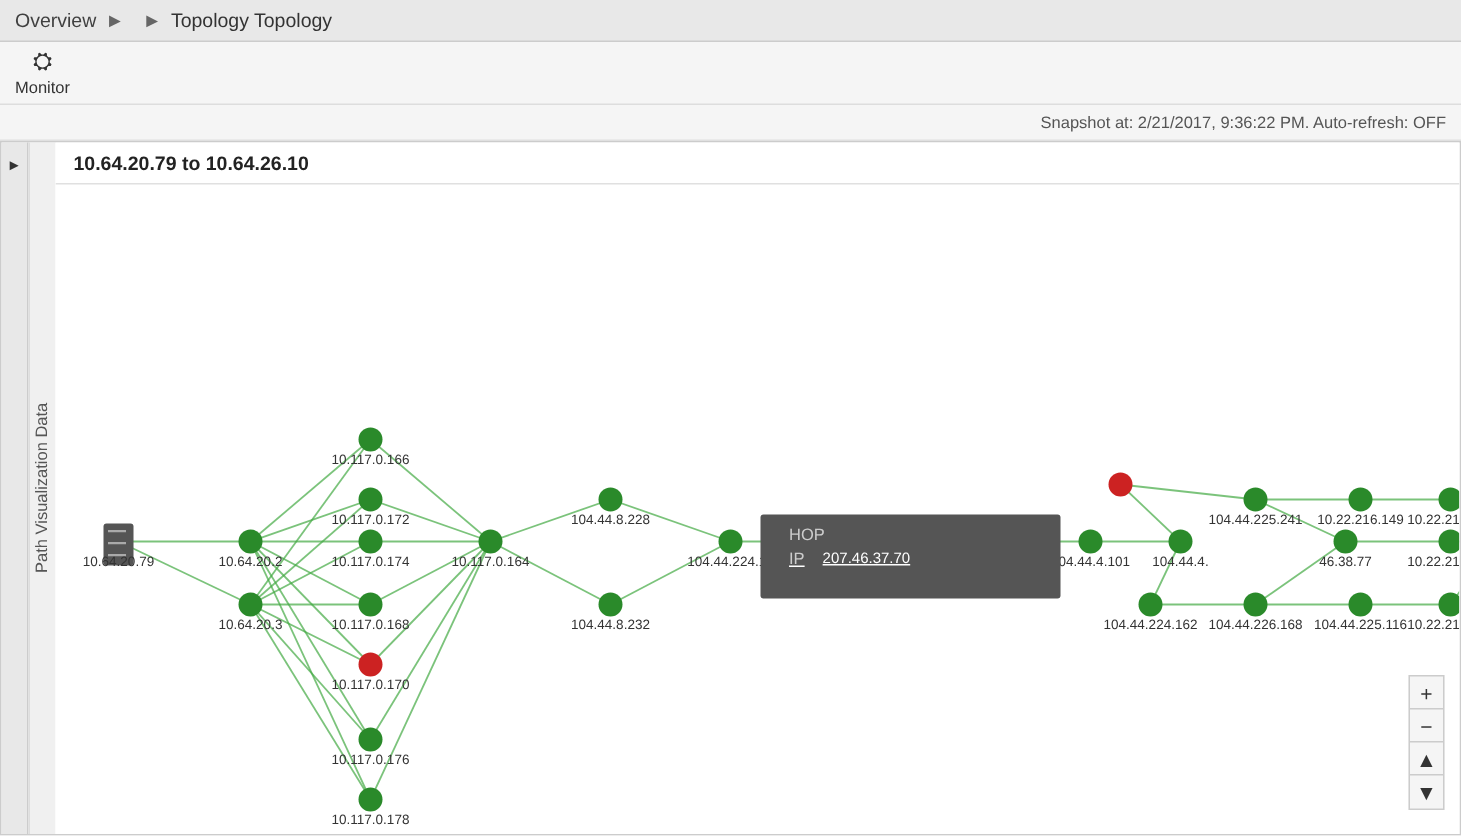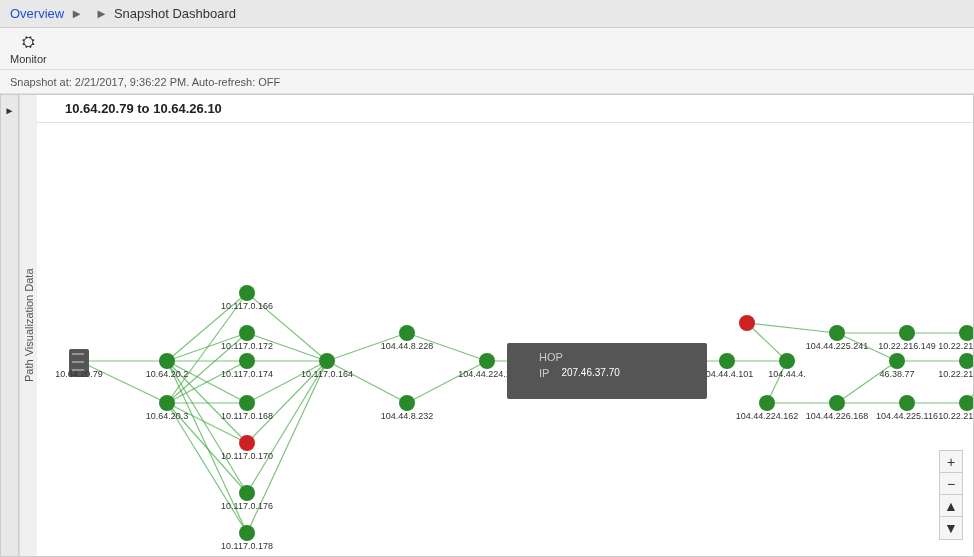--- a/index.html
+++ b/index.html
@@ -17,21 +17,21 @@
       display: flex;
       align-items: center;
       font-size: 13px;
       color: #333;
     }
     .breadcrumb-sep {
       margin: 0 6px;
       color: #666;
     }
     .breadcrumb-link {
-      color: #1d4ed8;
+      color: #404040;
       cursor: pointer;
     }
 
     .toolbar {
       background: #f5f5f5;
       border-bottom: 1px solid #ddd;
       padding: 4px 10px;
       display: flex;
       align-items: center;
       height: 42px;
@@ -51,20 +51,21 @@
 
     .snapshot-bar {
       background: #f5f5f5;
       padding: 4px 10px;
       font-size: 11px;
       color: #555;
       border-bottom: 1px solid #e0e0e0;
       height: 24px;
       display: flex;
       align-items: center;
+      justify-content: flex-end;
     }
 
     .main-content {
       display: flex;
       height: calc(557px - 28px - 42px - 24px);
       background: #fff;
       border: 1px solid #ccc;
       margin: 0;
     }
 
@@ -96,21 +97,21 @@
     }
 
     .diagram-area {
       flex: 1;
       position: relative;
       overflow: hidden;
       background: #fff;
     }
 
     .path-header {
-      padding: 6px 28px;
+      padding: 6px 12px;
       font-size: 13px;
       font-weight: 600;
       color: #222;
       border-bottom: 1px solid #e0e0e0;
     }
 
     .network-canvas {
       position: relative;
       width: 100%;
       height: calc(100% - 34px);
@@ -127,32 +128,32 @@
     .node-label {
       font-size: 9px;
       fill: #333;
       text-anchor: middle;
     }
 
     .tooltip-box {
       position: absolute;
       background: #555;
       color: #fff;
-      padding: 8px 32px;
+      padding: 8px 19px;
       font-size: 12px;
       border-radius: 2px;
       z-index: 10;
       min-width: 200px;
     }
     .tooltip-row {
       display: flex;
       gap: 12px;
       margin-bottom: 4px;
     }
-    .tooltip-row:last-child { margin-bottom: 12px; }
+    .tooltip-row:last-child { margin-bottom: 12px; text-decoration: underline; }
     .tooltip-label { color: #ccc; font-size: 11px; }
     .tooltip-value { color: #fff; font-size: 10px; }
 
     .zoom-controls {
       position: absolute;
       bottom: 10px;
       right: 10px;
       display: flex;
       flex-direction: column;
       border: 1px solid #ccc;
@@ -173,21 +174,21 @@
     .zoom-btn:last-child { border-bottom: none; }
   </style>
 </head>
 <body>
 
 <div class="top-bar">
   <div class="breadcrumb">
     <span class="breadcrumb-link">Overview</span>
     <span class="breadcrumb-sep">►</span>
     <span class="breadcrumb-sep">►</span>
-    <span>Snapshot Dashboard</span>
+    <span>Topology Topology</span>
   </div>
 </div>
 
 <div class="toolbar">
   <div class="actions-btn">
     <span class="actions-icon">⛭</span>
     <span>Monitor</span>
   </div>
 </div>
 

